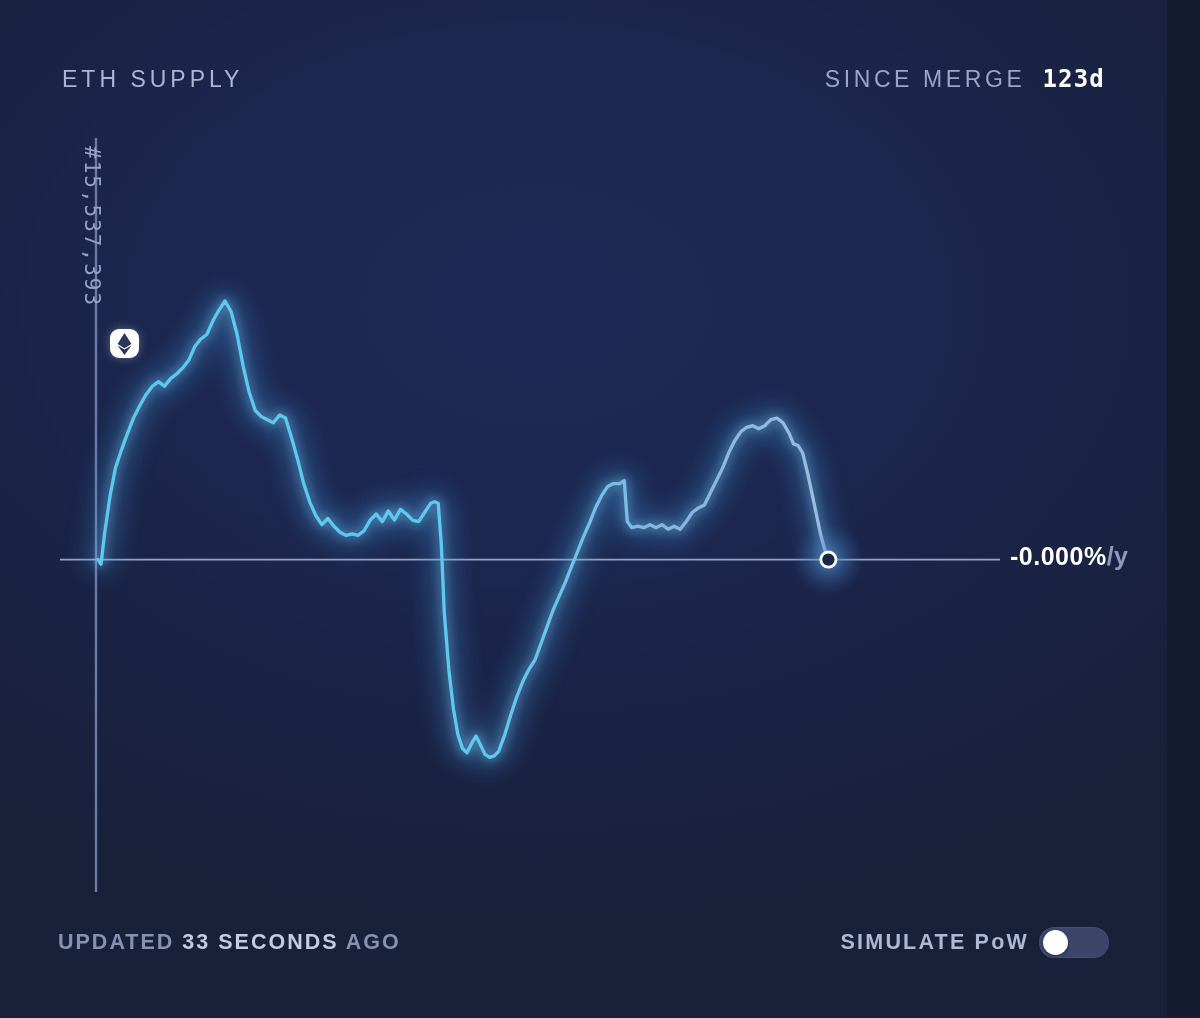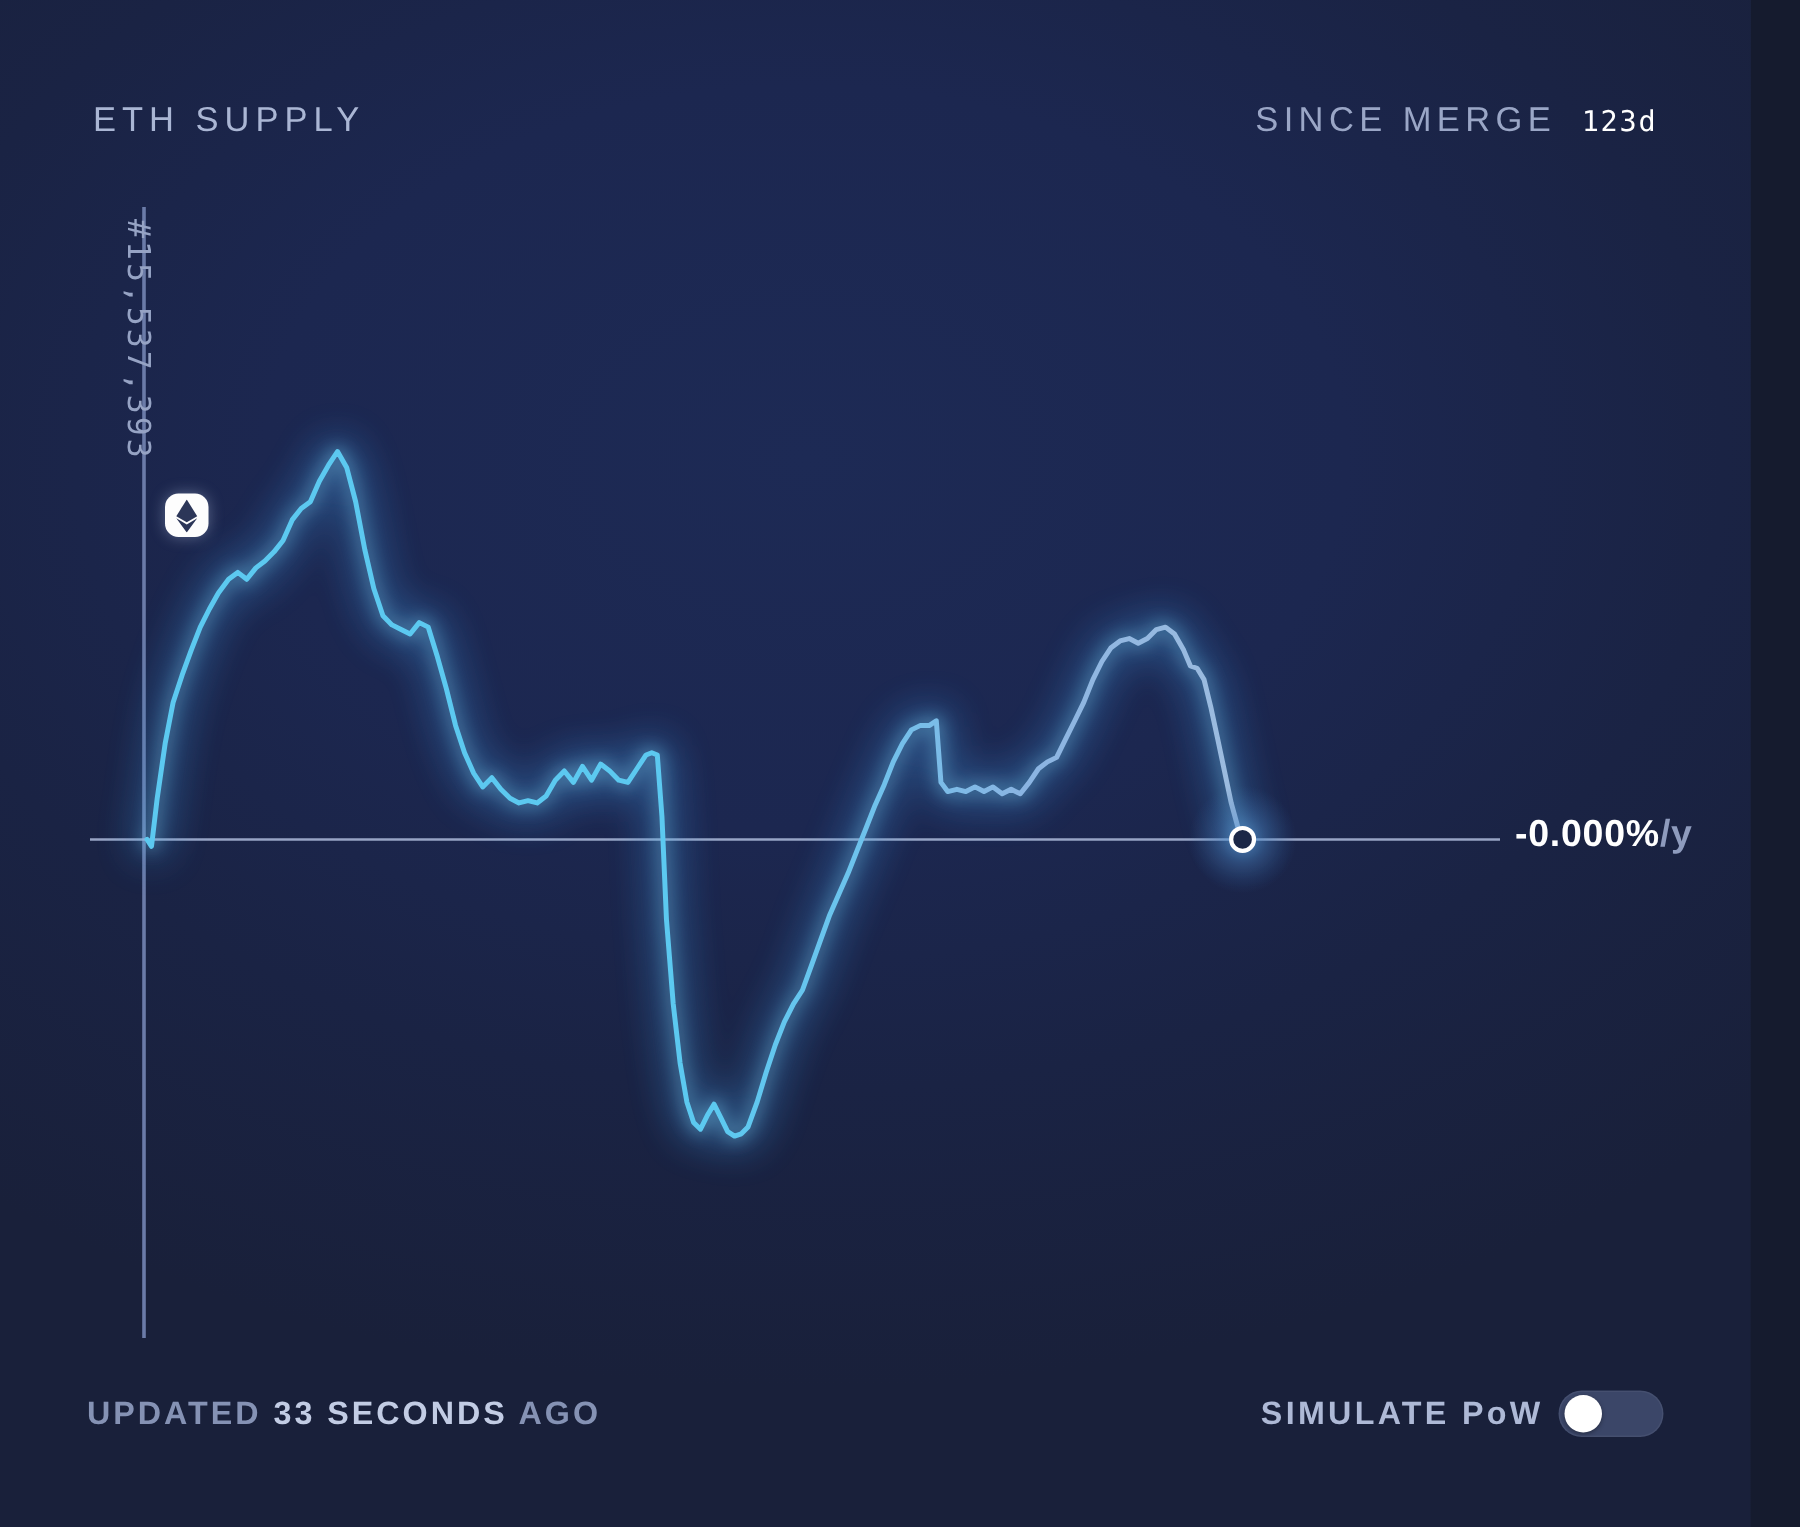--- a/index.html
+++ b/index.html
@@ -45,24 +45,24 @@
     gap: 17px;
     white-space: nowrap;
   }
   .hdr-right .lbl {
     font-size: 23px;
     letter-spacing: 3.6px;
     color: #9aa6c6;
   }
   .hdr-right .val {
     font-family: "DejaVu Sans Mono", "Liberation Mono", monospace;
-    font-size: 19px;
+    font-size: 24px;
     letter-spacing: 1.2px;
     color: #ffffff;
-    font-weight: 400;
+    font-weight: 700;
   }
 
   
   .chart-wrap {
     position: absolute;
     left: 0; top: 110px;
     width: 1200px;
     height: 800px;
   }
   .chart-svg {

